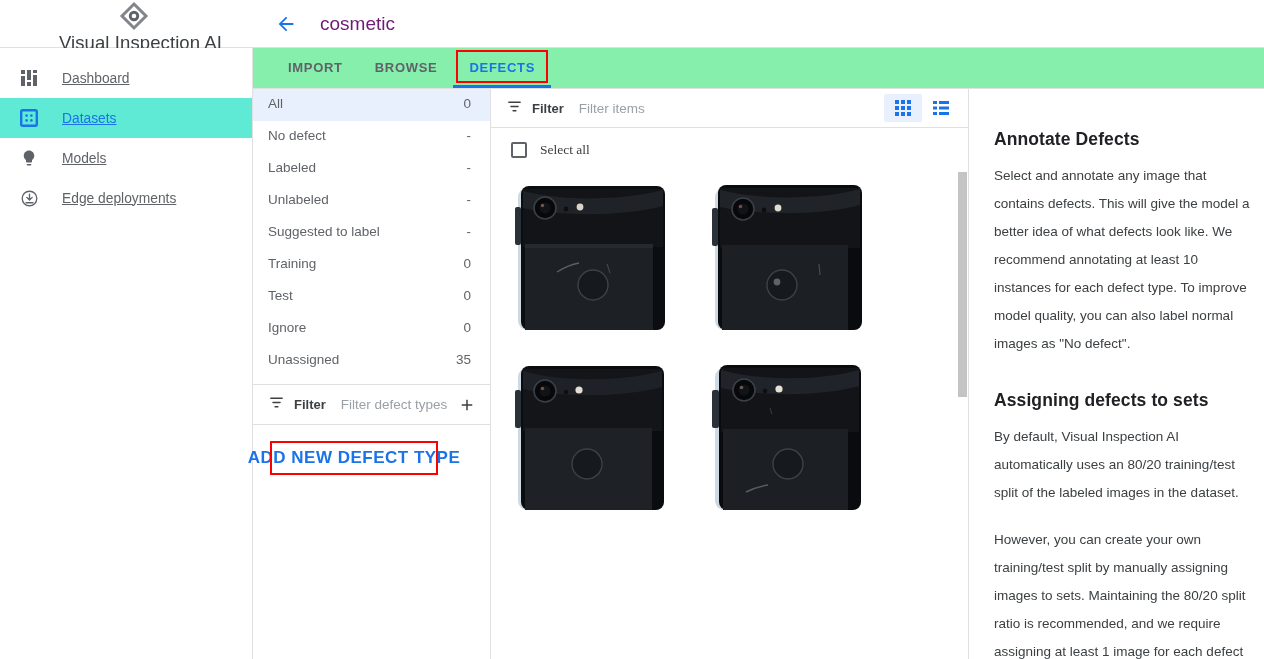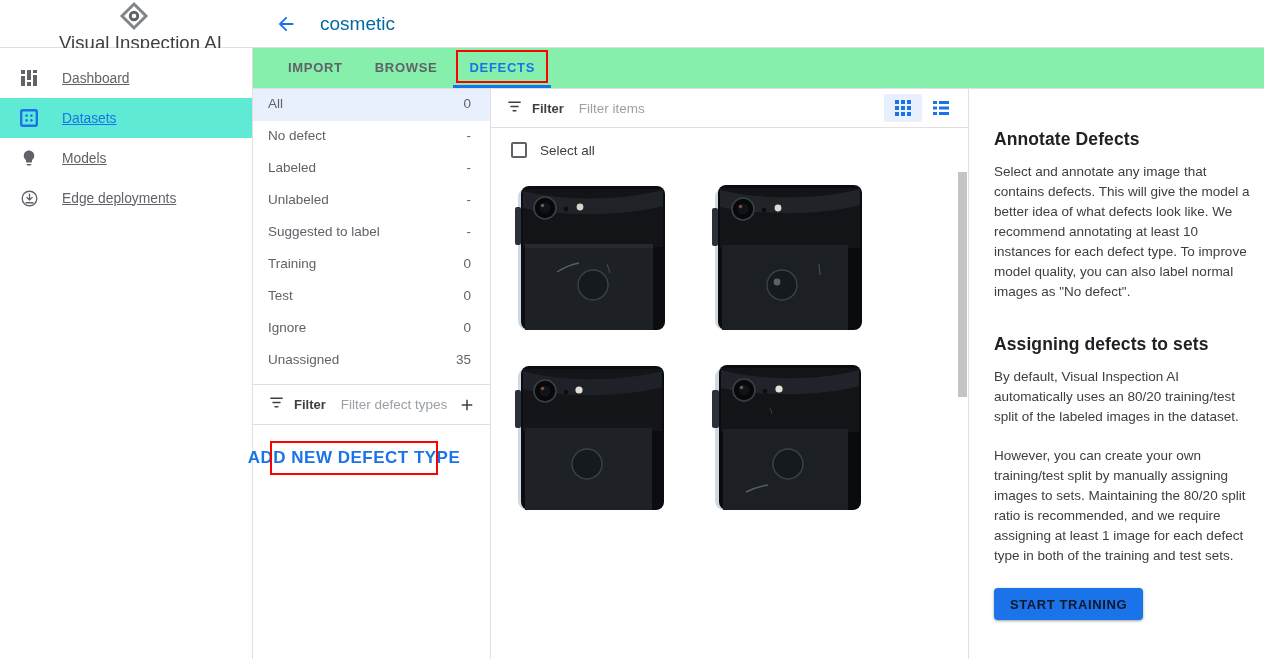--- a/index.html
+++ b/index.html
@@ -51,21 +51,21 @@
     padding-left: 17px;
   }
   .back-btn {
     width: 32px; height: 32px;
     display: flex; align-items: center; justify-content: center;
     cursor: pointer;
   }
   .doc-title {
     margin-left: 18px;
     font-size: 19px;
-    color: #0369a1;
+    color: #701a75;
     white-space: nowrap;
   }
 
   
   .sidebar {
     position: absolute;
     top: 48px; left: 0;
     width: 253px; height: 611px;
     background: #fff;
     border-right: 1px solid #e0e0e0;
@@ -239,20 +239,21 @@
 
   .browser-body {
     flex: 1;
     position: relative;
     overflow: hidden;
   }
   .select-all-row {
     height: 44px;
     display: flex; align-items: center;
     padding-left: 20px;
+    font-family: Liberation Serif, serif;
   }
   .checkbox {
     width: 16px; height: 16px;
     border: 2px solid #5f6368;
     border-radius: 2px;
     flex: 0 0 auto;
     cursor: pointer;
   }
   .select-all-label {
     margin-left: 13px;
@@ -300,21 +301,21 @@
   .info-h {
     font-size: 17.5px;
     font-weight: bold;
     color: #202124;
     margin: 0 0 12px 0;
     letter-spacing: .1px;
   }
   .info-h2 { margin-top: 32px; }
   .info-p {
     font-size: 13.5px;
-    line-height: 20px;
+    line-height: 28px;
     color: #3c4043;
     margin: 0;
   }
   .info-p + .info-p { margin-top: 19px; }
   .start-training-btn {
     margin-top: 22px;
     height: 32px;
     padding: 0 16px;
     background: #1a73e8;
     color: #0f172a;

